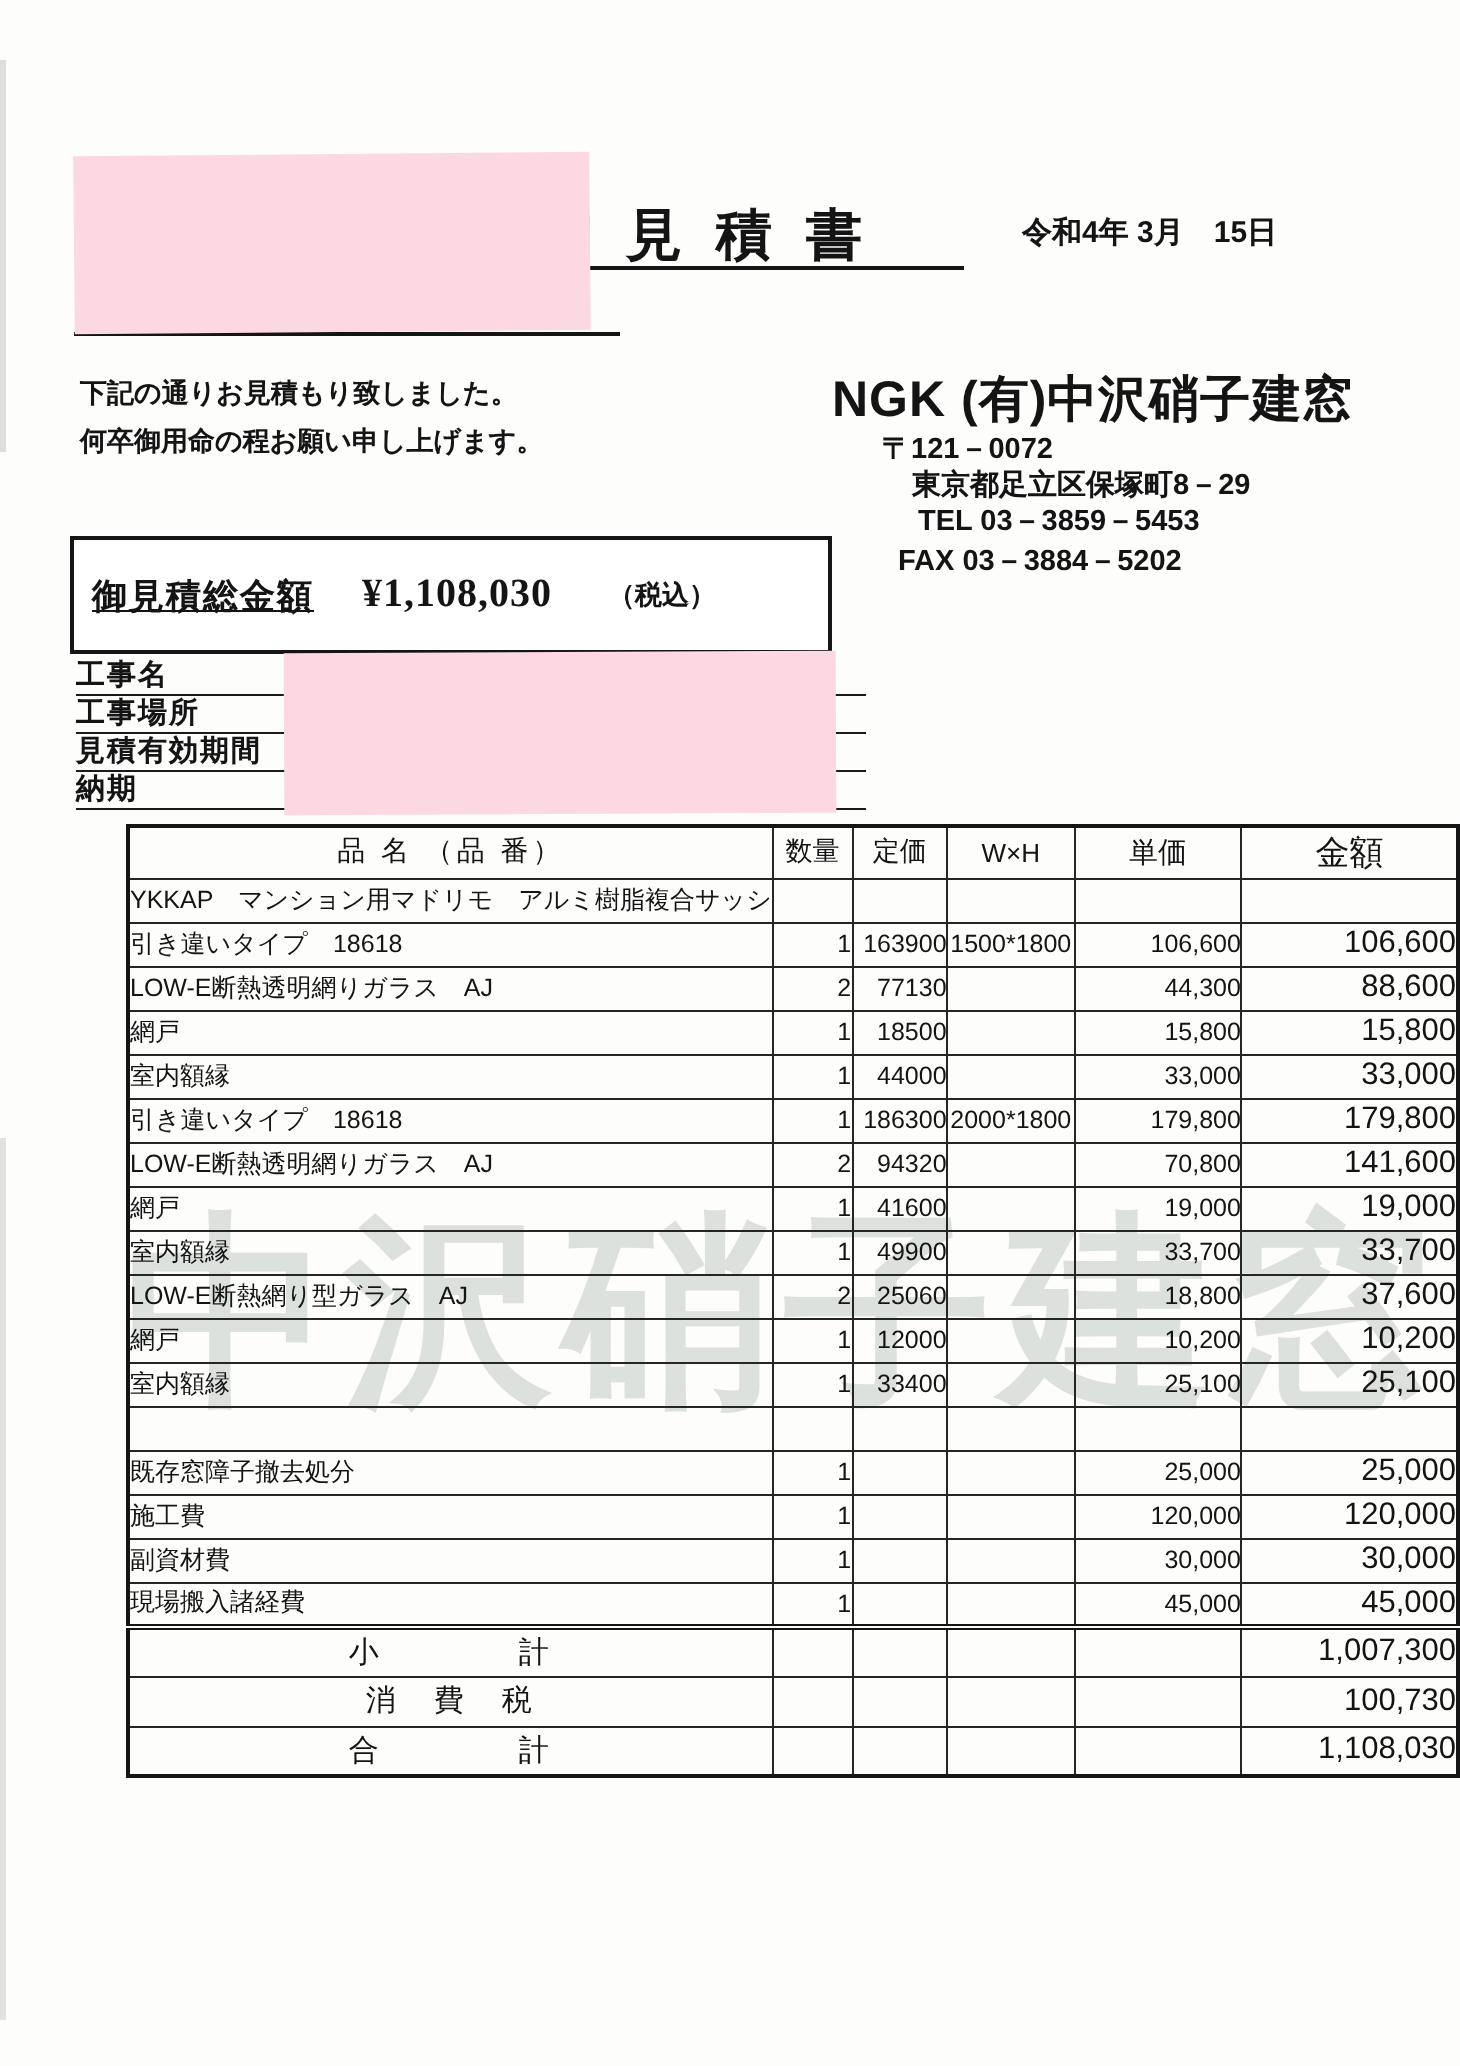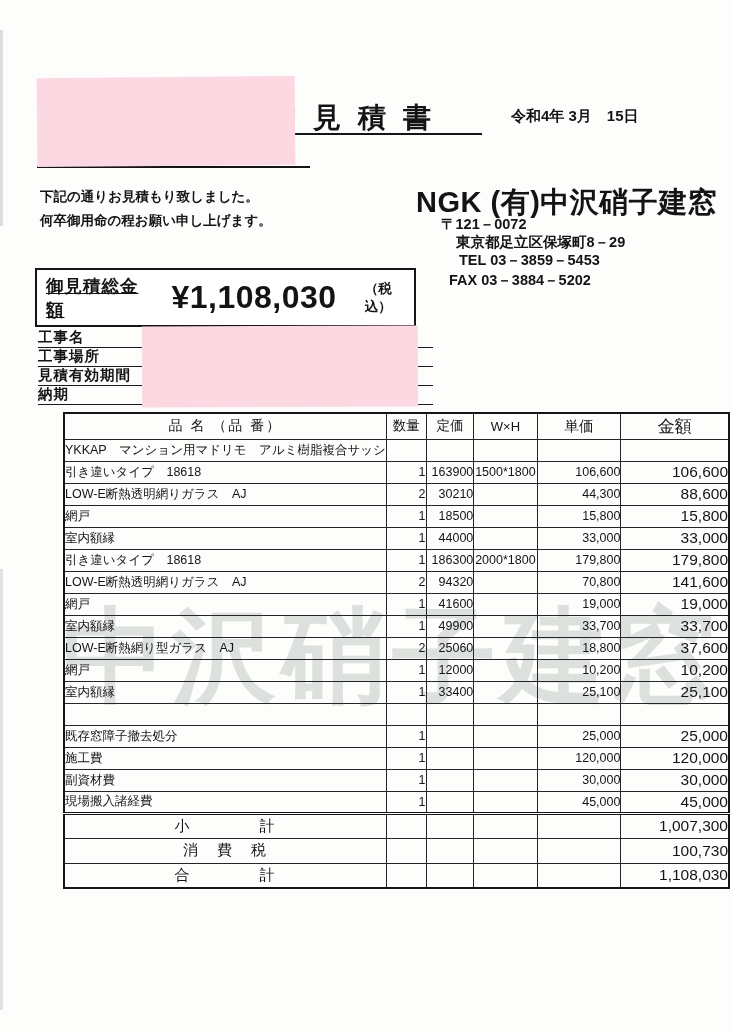--- a/index.html
+++ b/index.html
@@ -19,30 +19,30 @@
   .redact2{left:142px;top:326px;width:276px;height:81px;transform:rotate(-.25deg);z-index:6;}
   
   .doc-title{left:268px;top:99px;font-size:28px;font-weight:bold;letter-spacing:17px;z-index:4;}
   .title-underline{left:270px;top:133px;width:212px;height:2px;background:#151515;z-index:4;}
   .doc-date{left:511px;top:107px;font-size:15px;font-weight:600;z-index:4;}
   .addr-underline{left:37px;top:166px;width:273px;height:2px;background:#151515;z-index:2;}
   
   .greet1{left:40px;top:188px;font-size:13.5px;font-weight:600;}
   .greet2{left:40px;top:212px;font-size:13.5px;font-weight:600;}
   
-  .co-name{left:416px;top:183px;font-size:29px;font-weight:bold;letter-spacing:.5px;}
+  .co-name{left:416px;top:183px;font-size:25px;font-weight:bold;letter-spacing:.5px;}
   .co-postal{left:441px;top:215px;font-size:14.5px;font-weight:600;}
   .co-address{left:456px;top:233px;font-size:14.5px;font-weight:600;}
   .co-tel{left:459px;top:251px;font-size:14.5px;font-weight:600;}
   .co-fax{left:449px;top:271px;font-size:14.5px;font-weight:600;}
   
   .total-box{left:35px;top:268px;width:377px;height:55px;border:2.5px solid #151515;
     background:#fff;z-index:5;display:flex;align-items:center;}
   .total-label{margin-left:9px;font-size:17.5px;font-weight:bold;letter-spacing:1px;text-decoration:underline;}
-  .total-amount{margin-left:24px;font-size:32px;font-weight:600;letter-spacing:.5px;}
+  .total-amount{margin-left:24px;font-size:20px;font-weight:600;letter-spacing:.5px;font-family:Liberation Serif, serif;}
   .total-tax{margin-left:28px;font-size:13.5px;font-weight:600;}
   
   .field-row{left:38px;width:395px;height:19px;border-bottom:1.6px solid #1a1a1a;z-index:2;}
   .field-label{font-size:14.5px;font-weight:600;letter-spacing:1px;margin-top:48px;}
   .f0{top:328px;} .f1{top:347px;} .f2{top:366px;} .f3{top:385px;}
   
   .watermark{left:62px;top:588px;width:645px;font-size:104px;font-weight:bold;
     color:rgba(148,162,152,.30);letter-spacing:6px;white-space:nowrap;z-index:1;
     font-family:"Liberation Serif","DejaVu Serif",serif;}
   
@@ -145,21 +145,21 @@
           <td class="c-name">引き違いタイプ　18618</td>
           <td class="c-qty">1</td>
           <td class="c-list">163900</td>
           <td class="c-wh">1500*1800</td>
           <td class="c-unit">106,600</td>
           <td class="c-amt">106,600</td>
         </tr>
         <tr class="row">
           <td class="c-name">LOW-E断熱透明網りガラス　AJ</td>
           <td class="c-qty">2</td>
-          <td class="c-list">30210</td>
+          <td class="c-list">77130</td>
           <td class="c-wh"></td>
           <td class="c-unit">44,300</td>
           <td class="c-amt">88,600</td>
         </tr>
         <tr class="row">
           <td class="c-name">網戸</td>
           <td class="c-qty">1</td>
           <td class="c-list">18500</td>
           <td class="c-wh"></td>
           <td class="c-unit">15,800</td>

